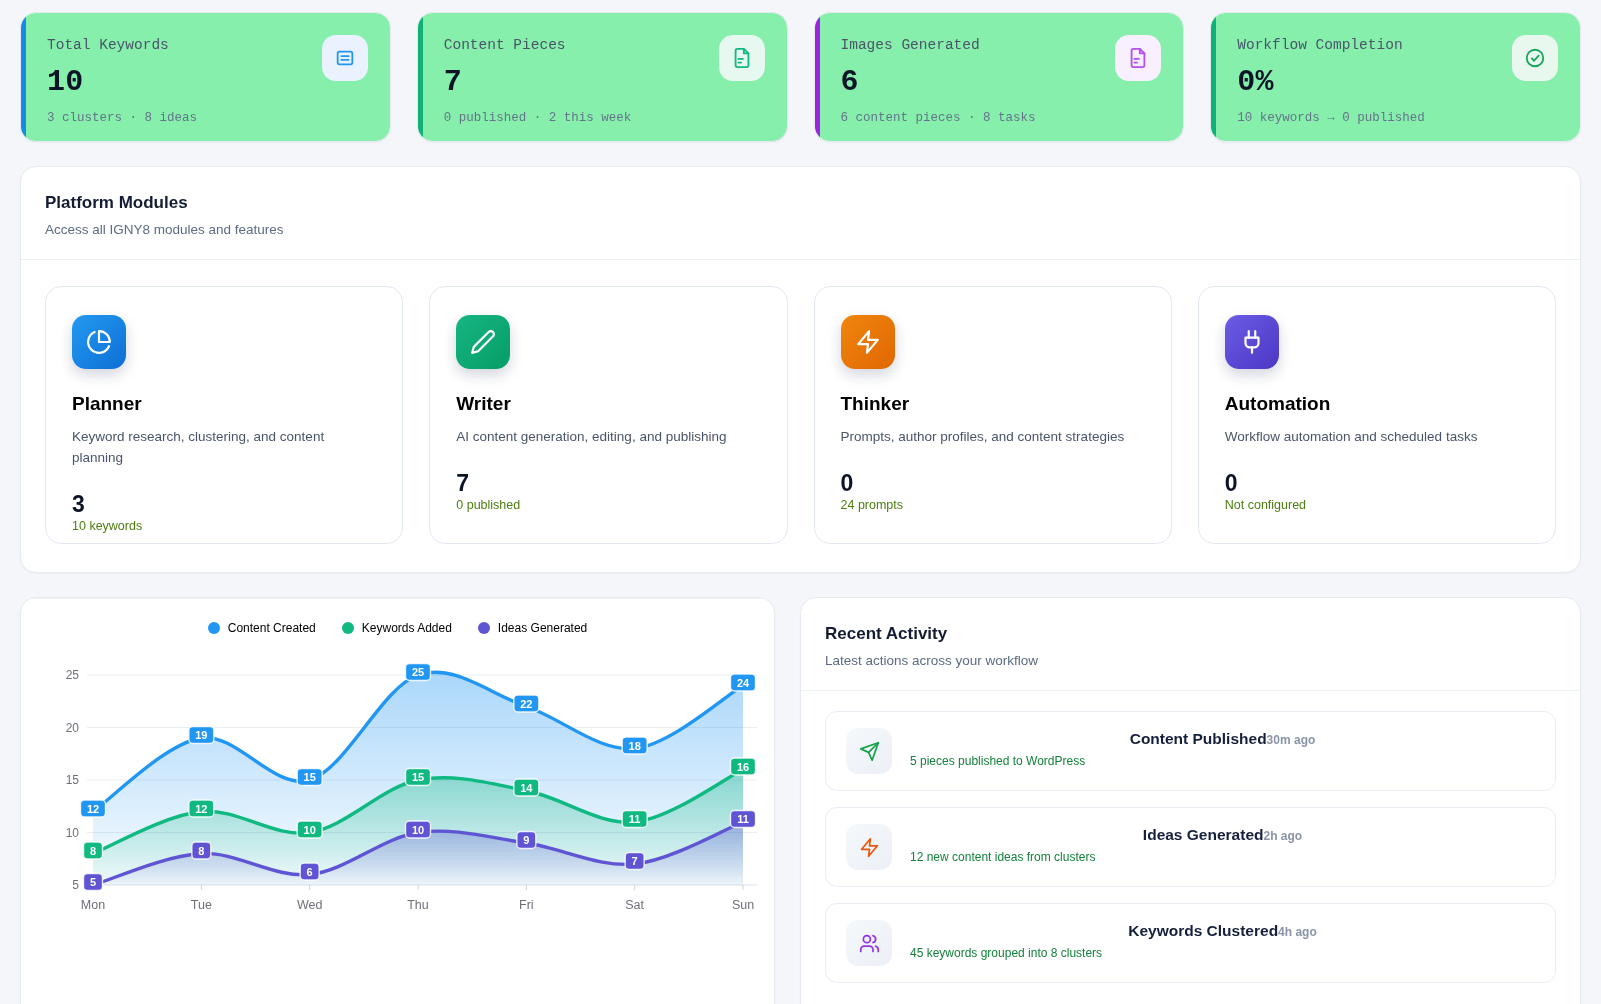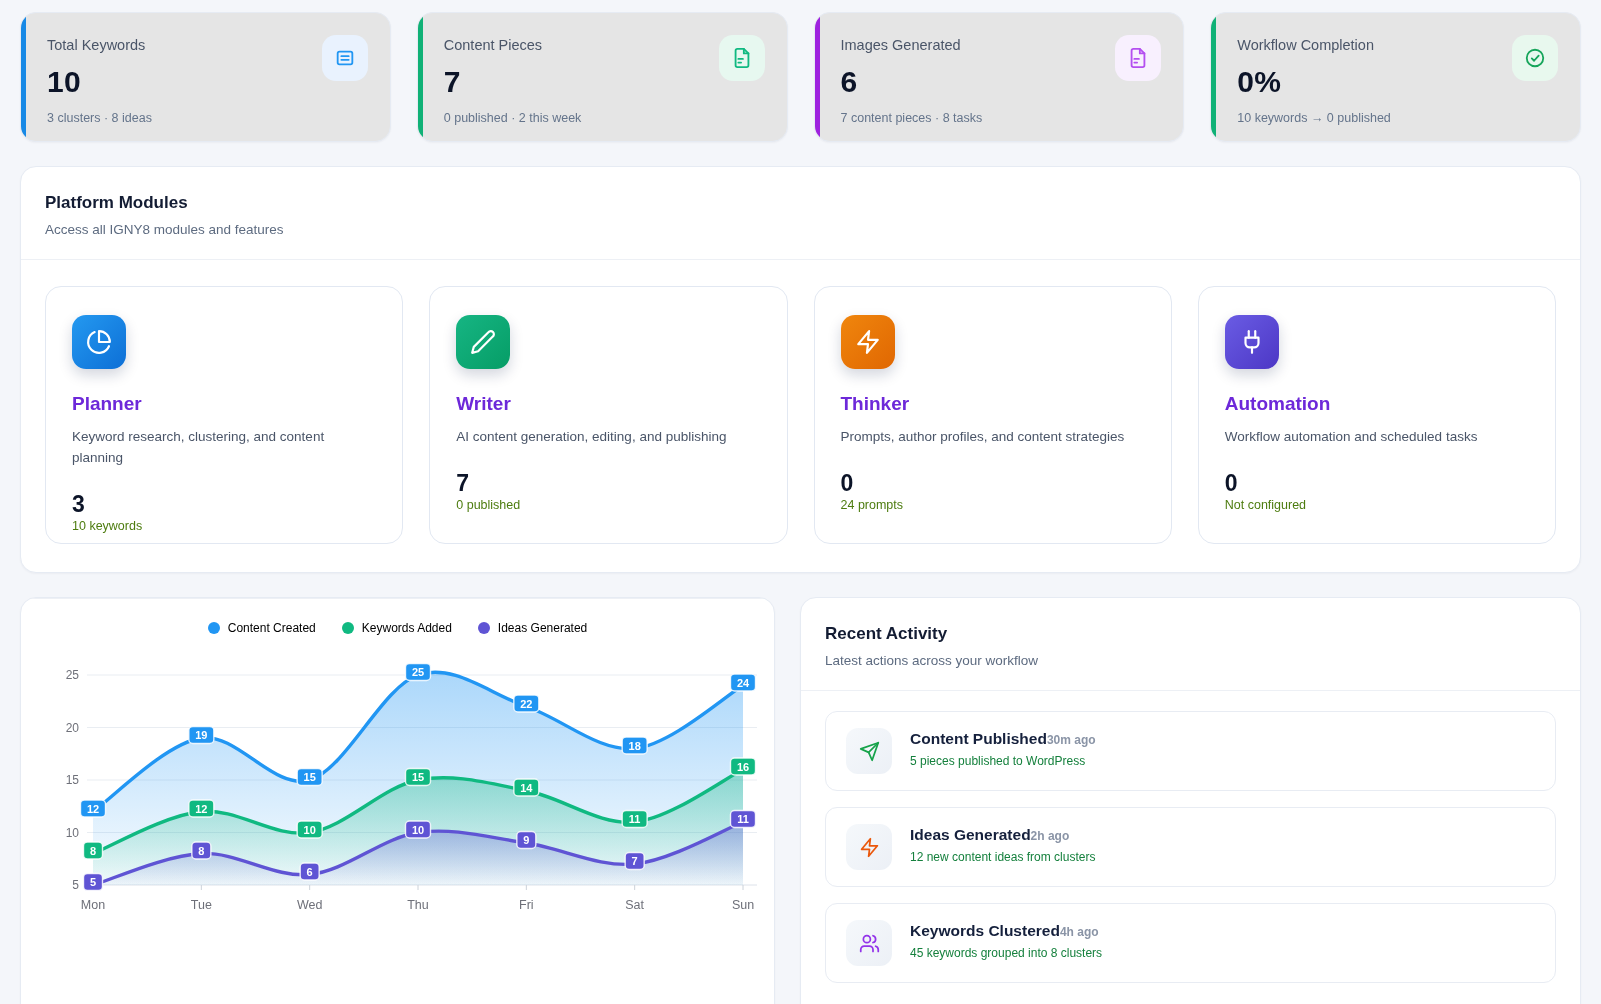--- a/index.html
+++ b/index.html
@@ -6,23 +6,24 @@
   html,body { width:1601px; height:1004px; overflow:hidden; }
   body {
     font-family:"Liberation Sans","DejaVu Sans",sans-serif;
     background:#f4f6fa; color:#13203c;
   }
   .page { padding:12px 20px; }
 
   
   .stats-row { display:grid; grid-template-columns:repeat(4,1fr); gap:26px; }
   .stat-card {
-    position:relative; background:#e5e5e5; border:1px solid #e6ebf3; border-radius:16px;
+    position:relative; background:#86efac; border:1px solid #e6ebf3; border-radius:16px;
     height:130px; padding:24px 6px 0 26px; overflow:hidden;
     box-shadow:0 1px 2px rgba(16,24,40,.04);
+    font-family:Liberation Mono, monospace;
   }
   .stat-accent { position:absolute; left:0; top:0; bottom:0; width:5px; }
   .stat-label { font-size:14.5px; color:#4a5568; }
   .stat-value { font-size:30px; font-weight:bold; color:#0c1428; margin-top:12px; letter-spacing:.3px; }
   .stat-sub { font-size:12.5px; color:#64748b; margin-top:12px; }
   .stat-iconbox {
     position:absolute; top:22px; right:22px; width:46px; height:46px; border-radius:14px;
     display:flex; align-items:center; justify-content:center;
   }
   .stat-iconbox svg { width:22px; height:22px; }
@@ -35,42 +36,42 @@
   .panel-sub { font-size:13.5px; color:#5d6b80; margin-top:9px; }
   .divider { height:1px; background:#edf0f5; }
 
   
   .modules-grid { display:grid; grid-template-columns:repeat(4,1fr); gap:26px; padding:26px 24px 28px; }
   .module-card { border:1px solid #e2e8f2; border-radius:16px; padding:28px 26px; height:258px; cursor:pointer; background:#fff; }
   .module-icon { width:54px; height:54px; border-radius:14px; color:#fff;
                  display:flex; align-items:center; justify-content:center;
                  box-shadow:0 6px 14px rgba(13,30,70,.18); }
   .module-icon svg { width:26px; height:26px; }
-  .module-name { font-size:19px; font-weight:bold; color:#6d28d9; margin-top:24px; }
+  .module-name { font-size:19px; font-weight:bold; color:#000000; margin-top:24px; }
   .module-desc { font-size:13.5px; color:#4a5568; line-height:1.55; margin-top:12px; }
   .module-value { font-size:23px; font-weight:bold; color:#0c1428; margin-top:22px; }
   .module-sub { font-size:12.5px; color:#4d7c0f; margin-top:1px; }
 
   
   .bottom-row { display:grid; grid-template-columns:755fr 781fr; gap:25px; margin-top:24px; align-items:start; }
   .chart-body { padding:20px 8px 0 8px; }
   .legend { display:flex; justify-content:center; align-items:center; gap:26px; margin:2px 0 8px; }
   .legend-item { display:flex; align-items:center; gap:8px; cursor:pointer; }
   .legend-dot { width:12px; height:12px; border-radius:50%; }
   .legend-label { font-size:12px; color:#000000; }
 
   .activity-list { padding:20px 24px 24px; }
   .activity-item { display:flex; align-items:flex-start; gap:18px; border:1px solid #e8ecf3;
                    border-radius:12px; padding:16px 20px; margin-bottom:16px; background:#fff; cursor:pointer; }
   .activity-iconbox { width:46px; height:46px; border-radius:12px; flex:0 0 auto;
                       background:linear-gradient(135deg,#f5f8fb,#ecf0f6);
                       display:flex; align-items:center; justify-content:center; }
   .activity-iconbox svg { width:21px; height:21px; }
   .activity-main { flex:1; padding-top:2px; }
-  .activity-titlerow { display:flex; justify-content:flex-start; align-items:baseline; }
+  .activity-titlerow { display:flex; justify-content:center; align-items:baseline; }
   .activity-title { font-size:15.5px; font-weight:bold; color:#15203c; }
   .activity-time { font-size:12px; color:#8a94a6;font-weight:bold; }
   .activity-desc { font-size:12px; color:#15803d; margin-top:6px; }
 </style>
 </head>
 <body>
 
 <div class="page">
 
   <div class="stats-row">
@@ -109,21 +110,21 @@
       <div class="stat-label">Images Generated</div>
       <div class="stat-iconbox" style="background: rgb(248, 240, 254); color: rgb(180, 79, 240);">
         <svg viewBox="0 0 24 24" fill="none" stroke="currentColor" stroke-width="2" stroke-linecap="round" stroke-linejoin="round">
           <path d="M14 2H7a2 2 0 0 0-2 2v16a2 2 0 0 0 2 2h10a2 2 0 0 0 2-2V7z"></path>
             <path d="M14 2v5h5"></path>
           <line x1="8" y1="13" x2="13" y2="13"></line>
             <line x1="8" y1="17" x2="11" y2="17"></line>
         </svg>
       </div>
       <div class="stat-value">6</div>
-      <div class="stat-sub">7 content pieces · 8 tasks</div>
+      <div class="stat-sub">6 content pieces · 8 tasks</div>
     </div>
 
     <div class="stat-card">
       <div class="stat-accent" style="background: rgb(16, 177, 118);"></div>
       <div class="stat-label">Workflow Completion</div>
       <div class="stat-iconbox" style="background: rgb(232, 248, 238); color: rgb(23, 165, 91);">
         <svg viewBox="0 0 24 24" fill="none" stroke="currentColor" stroke-width="2" stroke-linecap="round" stroke-linejoin="round">
           <circle cx="12" cy="12" r="9"></circle>
             <path d="m8.5 12.5 2.5 2.5 5-5.5"></path>
         </svg>

